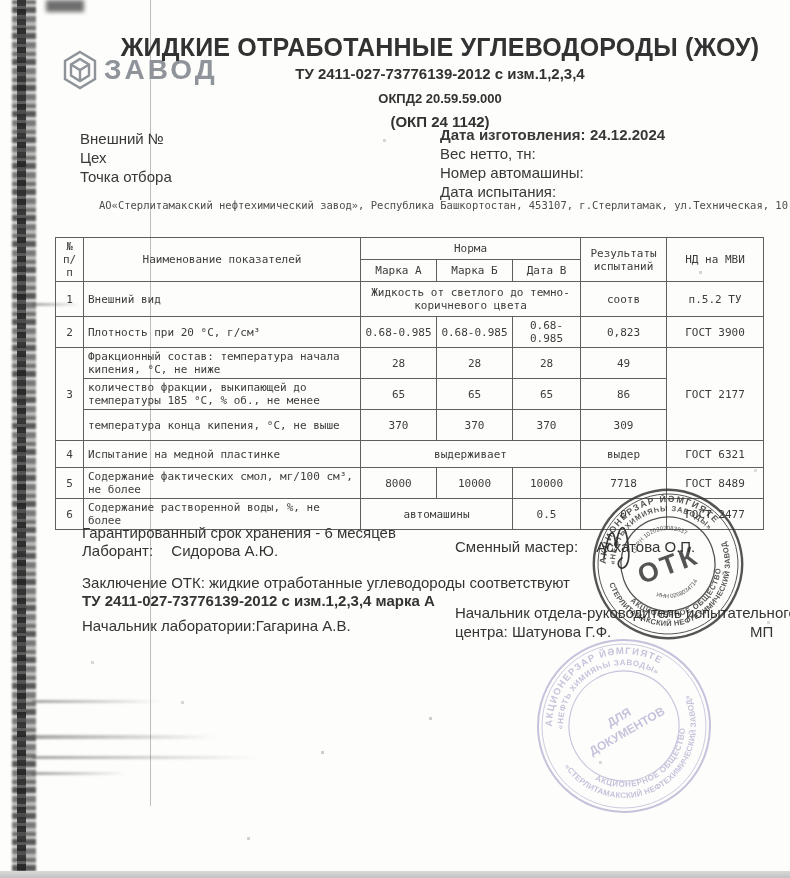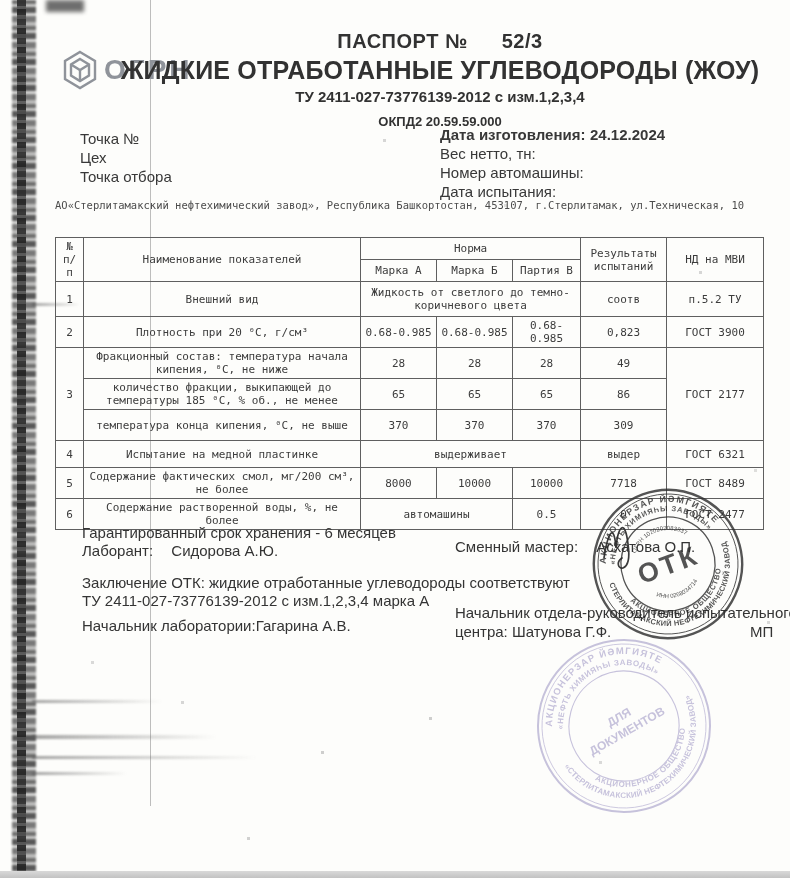--- a/index.html
+++ b/index.html
@@ -43,28 +43,28 @@
   .head .l2{font-size:25px;font-weight:600;letter-spacing:.2px;margin-top:3px;}
   .head .l3{font-size:15px;font-weight:600;margin-top:3px;}
   .head .l4{font-size:13px;font-weight:600;margin-top:9px;}
   .head .l5{font-size:15px;font-weight:600;margin-top:7px;}
   
   .fields-left{position:absolute;left:80px;top:129px;font-size:15px;line-height:19px;color:#383838;}
   .fr{position:absolute;font-size:15px;color:#383838;white-space:nowrap;}
   .fr .val{position:absolute;left:150px;top:0;white-space:nowrap;}
   
   .address{position:absolute;left:55px;top:199px;width:733px;
-    font-family:"DejaVu Sans Mono",monospace;font-size:10.5px;color:#4c4c4c;white-space:nowrap;}
+    font-family:"DejaVu Sans Mono",monospace;font-size:10.5px;color:#4c4c4c;white-space:nowrap;text-align:right;}
   
   table.spec{position:absolute;left:55px;top:237px;width:708px;border-collapse:collapse;table-layout:fixed;
     font-family:"DejaVu Sans Mono",monospace;font-size:11px;color:#3c3c3c;}
   table.spec th,table.spec td{border:1px solid #5f5f5f;padding:2px 4px;vertical-align:middle;}
   table.spec th{font-weight:normal;text-align:center;}
   td.c{text-align:center;}
-  td.name{text-align:center;padding-left:6px;}
+  td.name{text-align:left;padding-left:6px;}
   tr.r1 td{height:30px;}
   tr.r2 td{height:26px;}
   tr.r3 td{height:26px;}
   tr.r4 td{height:22px;}
   tr.r5 td{height:24px;}
   tr.r6 td{height:22px;}
   
   .ft{position:absolute;font-size:15px;color:#343434;white-space:nowrap;}
   
   .stamp-otk{position:absolute;left:590px;top:486px;opacity:.8;}
@@ -90,34 +90,32 @@
 
   <div class="logo">
     <svg width="36" height="40" viewBox="0 0 36 40">
       <g fill="none" stroke="#8f939a" stroke-width="2.4">
         <polygon points="18,2 33,11 33,29 18,38 3,29 3,11"></polygon>
         <polygon points="18,9 27,14.5 27,25.5 18,31 9,25.5 9,14.5"></polygon>
         <polyline points="27,14.5 18,20 9,14.5"></polyline>
         <line x1="18" y1="20" x2="18" y2="31"></line>
       </g>
     </svg>
-    <span class="logo-text">ОГРН</span>
+    <span class="logo-text">ЗАВОД</span>
   </div>
 
   <div class="head">
-    <div class="l1">
-      <span>ПАСПОРТ №</span><span class="num">52/3</span>
-    </div>
     <div class="l2">ЖИДКИЕ ОТРАБОТАННЫЕ УГЛЕВОДОРОДЫ (ЖОУ)</div>
     <div class="l3">ТУ 2411-027-73776139-2012 с изм.1,2,3,4</div>
     <div class="l4">ОКПД2 20.59.59.000</div>
+    <div class="l5">(ОКП 24 1142)</div>
   </div>
 
   <div class="fields-left">
-    <div>Точка №</div>
+    <div>Внешний №</div>
     <div>Цех</div>
     <div>Точка отбора</div>
   </div>
 
   <div class="fr" style="left:440px;top:126px;font-weight:bold;">
     <span>Дата изготовления:</span>
     <span class="val">24.12.2024</span>
   </div>
   <div class="fr" style="left:440px;top:145px;">
     <span>Вес нетто, тн:</span>
@@ -151,21 +149,21 @@
           <div>п/п</div>
         </th>
         <th rowspan="2">Наименование показателей</th>
         <th colspan="3">Норма</th>
         <th rowspan="2">Результаты испытаний</th>
         <th rowspan="2">НД на МВИ</th>
       </tr>
       <tr>
         <th>Марка А</th>
         <th>Марка Б</th>
-        <th>Партия В</th>
+        <th>Дата В</th>
       </tr>
     </thead>
     <tbody>
       <tr class="r1">
         <td class="c">1</td>
         <td class="name">Внешний вид</td>
         <td class="c" colspan="3">Жидкость от светлого до темно-коричневого цвета</td>
         <td class="c">соотв</td>
         <td class="c">п.5.2 ТУ</td>
       </tr>
@@ -203,21 +201,21 @@
       </tr>
       <tr class="r4">
         <td class="c">4</td>
         <td class="name">Испытание на медной пластинке</td>
         <td class="c" colspan="3">выдерживает</td>
         <td class="c">выдер</td>
         <td class="c">ГОСТ 6321</td>
       </tr>
       <tr class="r5">
         <td class="c">5</td>
-        <td class="name">Содержание фактических смол, мг/200 см³, не более</td>
+        <td class="name">Содержание фактических смол, мг/100 см³, не более</td>
         <td class="c">8000</td>
         <td class="c">10000</td>
         <td class="c">10000</td>
         <td class="c">7718</td>
         <td class="c">ГОСТ 8489</td>
       </tr>
       <tr class="r6">
         <td class="c">6</td>
         <td class="name">Содержание растворенной воды, %, не более</td>
         <td class="c" colspan="2">автомашины</td>
@@ -231,21 +229,21 @@
   <div class="ft" style="left:82px;top:524px;">Гарантированный срок хранения - 6 месяцев</div>
   <div class="ft" style="left:82px;top:542px;">
     <span>Лаборант:</span>
     <span style="margin-left:14px;">Сидорова А.Ю.</span>
   </div>
   <div class="ft" style="left:455px;top:538px;">
     <span>Сменный мастер:</span>
     <span style="margin-left:14px;">Асхатова О.П.</span>
   </div>
   <div class="ft" style="left:82px;top:574px;">Заключение ОТК: жидкие отработанные углеводороды соответствуют</div>
-  <div class="ft" style="left:82px;top:592px;">ТУ 2411-027-73776139-2012 с изм.1,2,3,4   марка А</div>
+  <div class="ft" style="left:82px;top:592px;font-weight:bold;">ТУ 2411-027-73776139-2012 с изм.1,2,3,4   марка А</div>
   <div class="ft" style="left:82px;top:617px;">Начальник лаборатории:Гагарина А.В.</div>
   <div class="ft" style="left:455px;top:604px;">Начальник отдела-руководитель испытательного</div>
   <div class="ft" style="left:455px;top:623px;">центра: Шатунова Г.Ф.</div>
   <div class="ft" style="left:750px;top:623px;">МП</div>
 
   <svg class="signature" width="62" height="52" viewBox="0 0 62 52">
     <path d="M6,40 C10,14 16,4 18,30 C20,8 27,0 30,26 C32,40 30,48 25,50 C20,51 18,44 24,40" fill="none" stroke="#3a3a3a" stroke-width="1.7" stroke-linecap="round"></path>
   </svg>
 
   <svg class="stamp-otk" width="156" height="156" viewBox="0 0 156 156">

